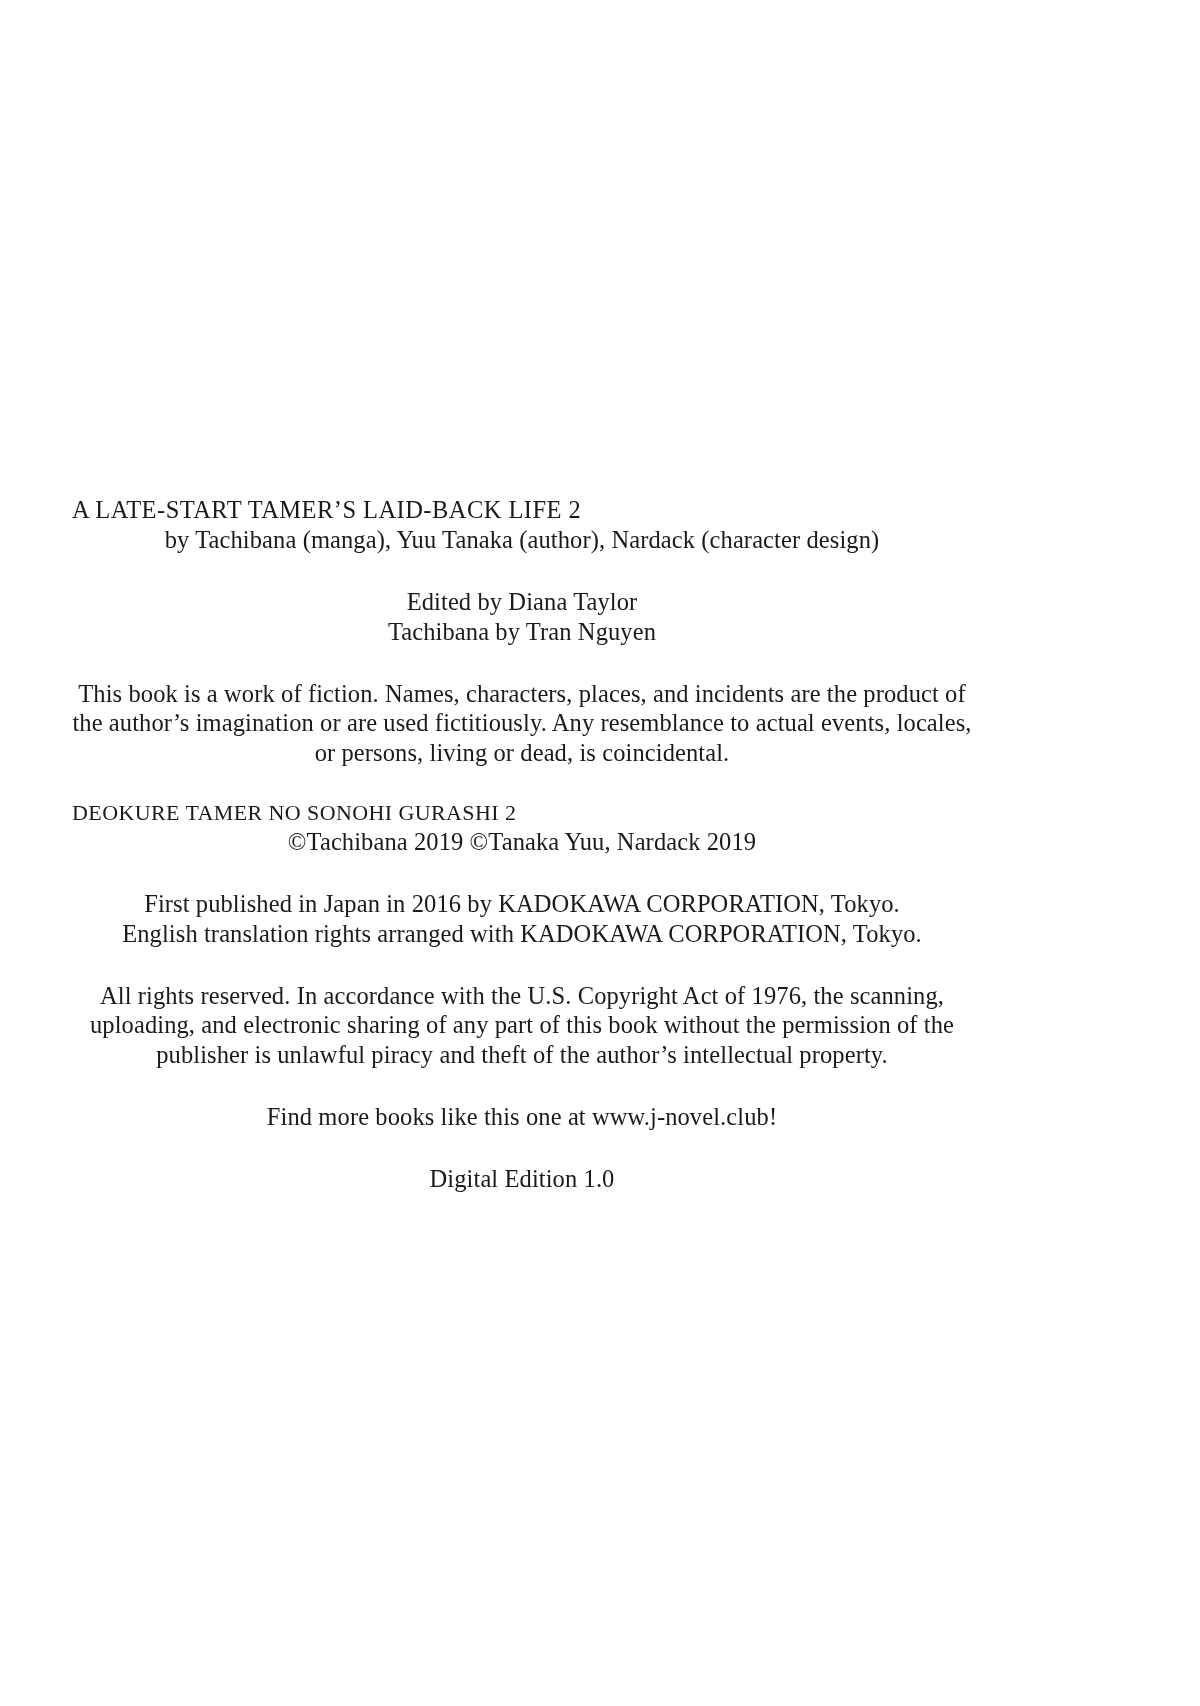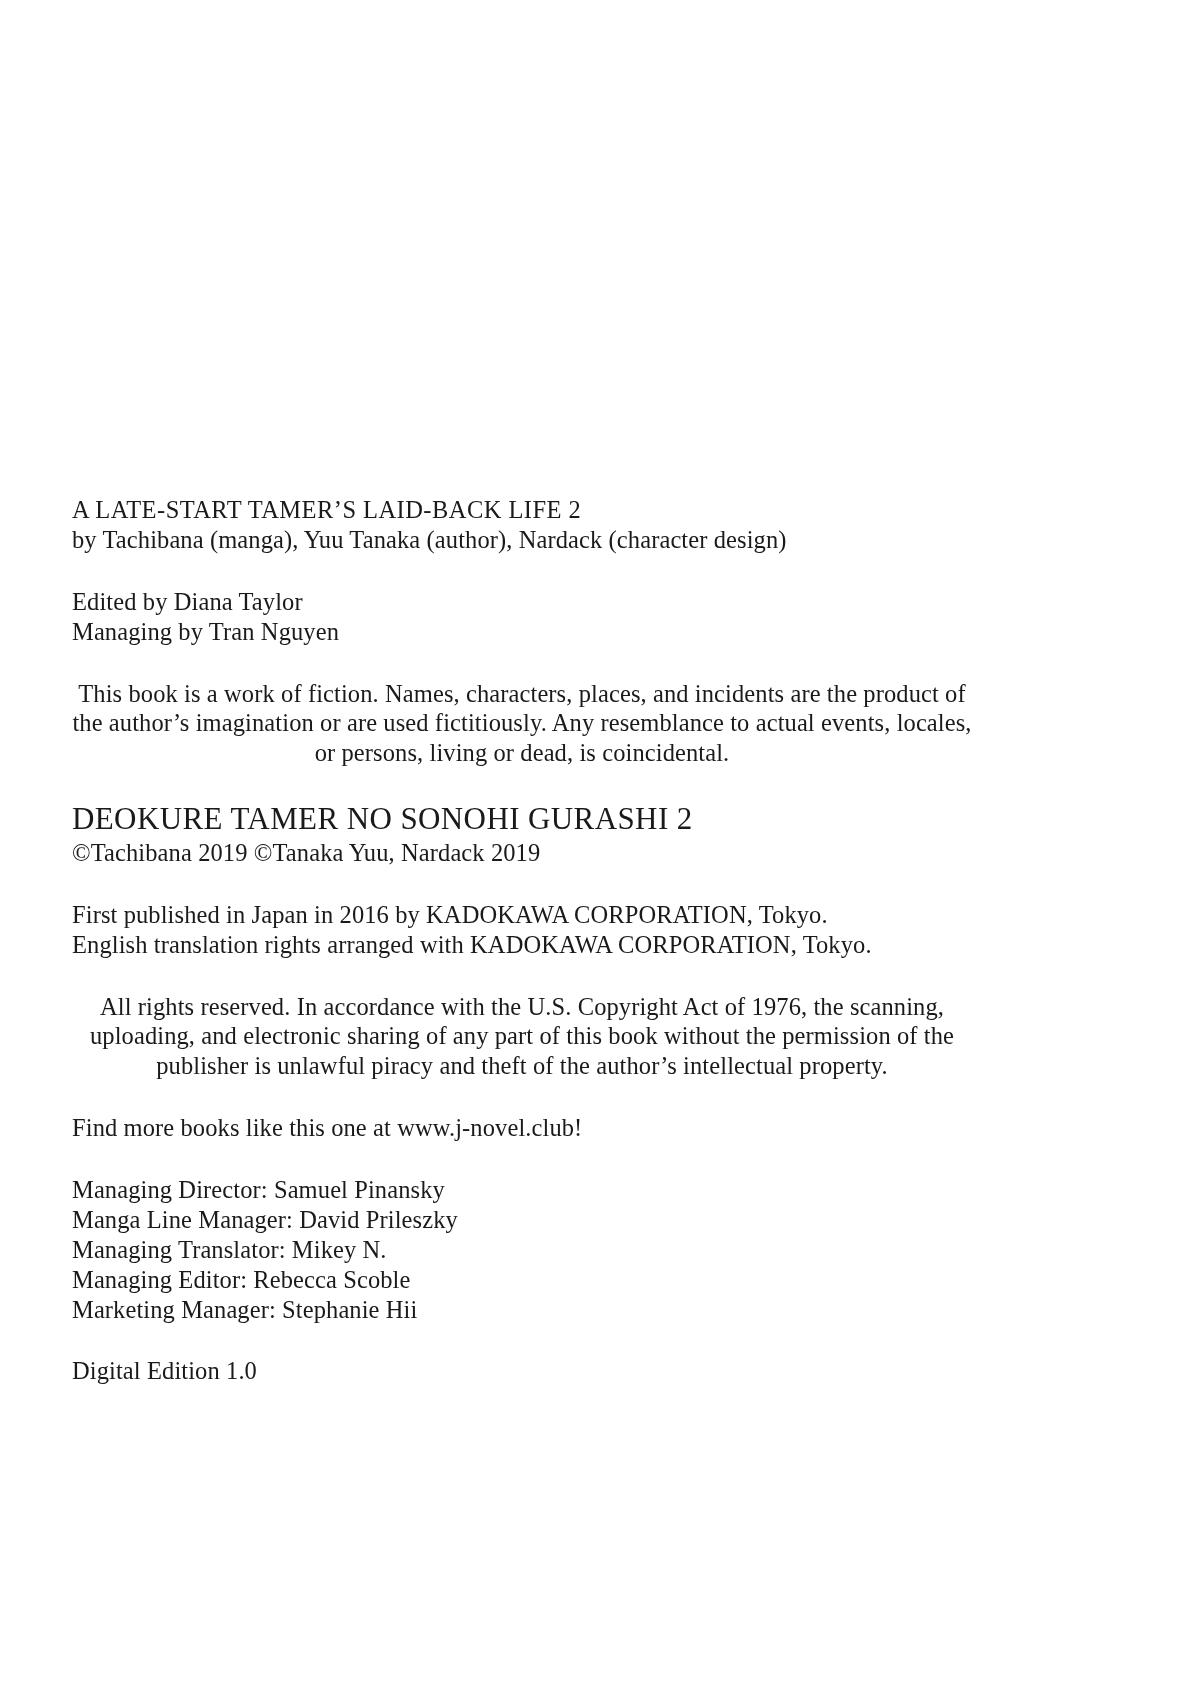--- a/index.html
+++ b/index.html
@@ -27,52 +27,53 @@
     margin: 0 0 32px 0;
   }
   .block:last-child {
     margin-bottom: 0;
   }
   .line {
     font-size: 24.5px;
     line-height: 1.22;
     letter-spacing: 0.1px;
     white-space: pre-wrap;
+    text-align: center;
   }
   .para {
     font-size: 24.5px;
     line-height: 1.22;
     letter-spacing: 0.1px;
     text-align: center;
   }
   .title-line {
     font-size: 24.5px;
     line-height: 1.22;
     letter-spacing: 0.45px;
   }
   .jp-title {
-    font-size: 31px;
+    font-size: 22px;
     line-height: 1.22;
     letter-spacing: 0.4px;
   }
 </style>
 </head>
 <body>
 
 <div class="page">
   <div class="content">
 
     <div class="block">
       <div class="title-line">A LATE-START TAMER’S LAID-BACK LIFE 2</div>
       <div class="line">by Tachibana (manga), Yuu Tanaka (author), Nardack (character design)</div>
     </div>
 
     <div class="block">
       <div class="line">Edited by Diana Taylor</div>
-      <div class="line">Managing by Tran Nguyen</div>
+      <div class="line">Tachibana by Tran Nguyen</div>
     </div>
 
     <div class="block">
       <p class="para" style="margin:0;">This book is a work of fiction. Names, characters, places, and incidents are the product of the author’s imagination or are used fictitiously. Any resemblance to actual events, locales, or persons, living or dead, is coincidental.</p>
     </div>
 
     <div class="block">
       <div class="jp-title">DEOKURE TAMER NO SONOHI GURASHI 2</div>
       <div class="line">©Tachibana 2019 ©Tanaka Yuu, Nardack 2019</div>
     </div>
@@ -83,26 +84,19 @@
     </div>
 
     <div class="block">
       <p class="para" style="margin:15px;">All rights reserved. In accordance with the U.S. Copyright Act of 1976, the scanning, uploading, and electronic sharing of any part of this book without the permission of the publisher is unlawful piracy and theft of the author’s intellectual property.</p>
     </div>
 
     <div class="block">
       <div class="line">Find more books like this one at www.j-novel.club!</div>
     </div>
 
-    <div class="block">
-      <div class="line">Managing Director: Samuel Pinansky</div>
-      <div class="line">Manga Line Manager: David Prileszky</div>
-      <div class="line">Managing Translator: Mikey N.</div>
-      <div class="line">Managing Editor: Rebecca Scoble</div>
-      <div class="line">Marketing Manager: Stephanie Hii</div>
-    </div>
 
     <div class="block">
       <div class="line">Digital Edition 1.0</div>
     </div>
 
   </div>
 </div>
 
 </body></html>

